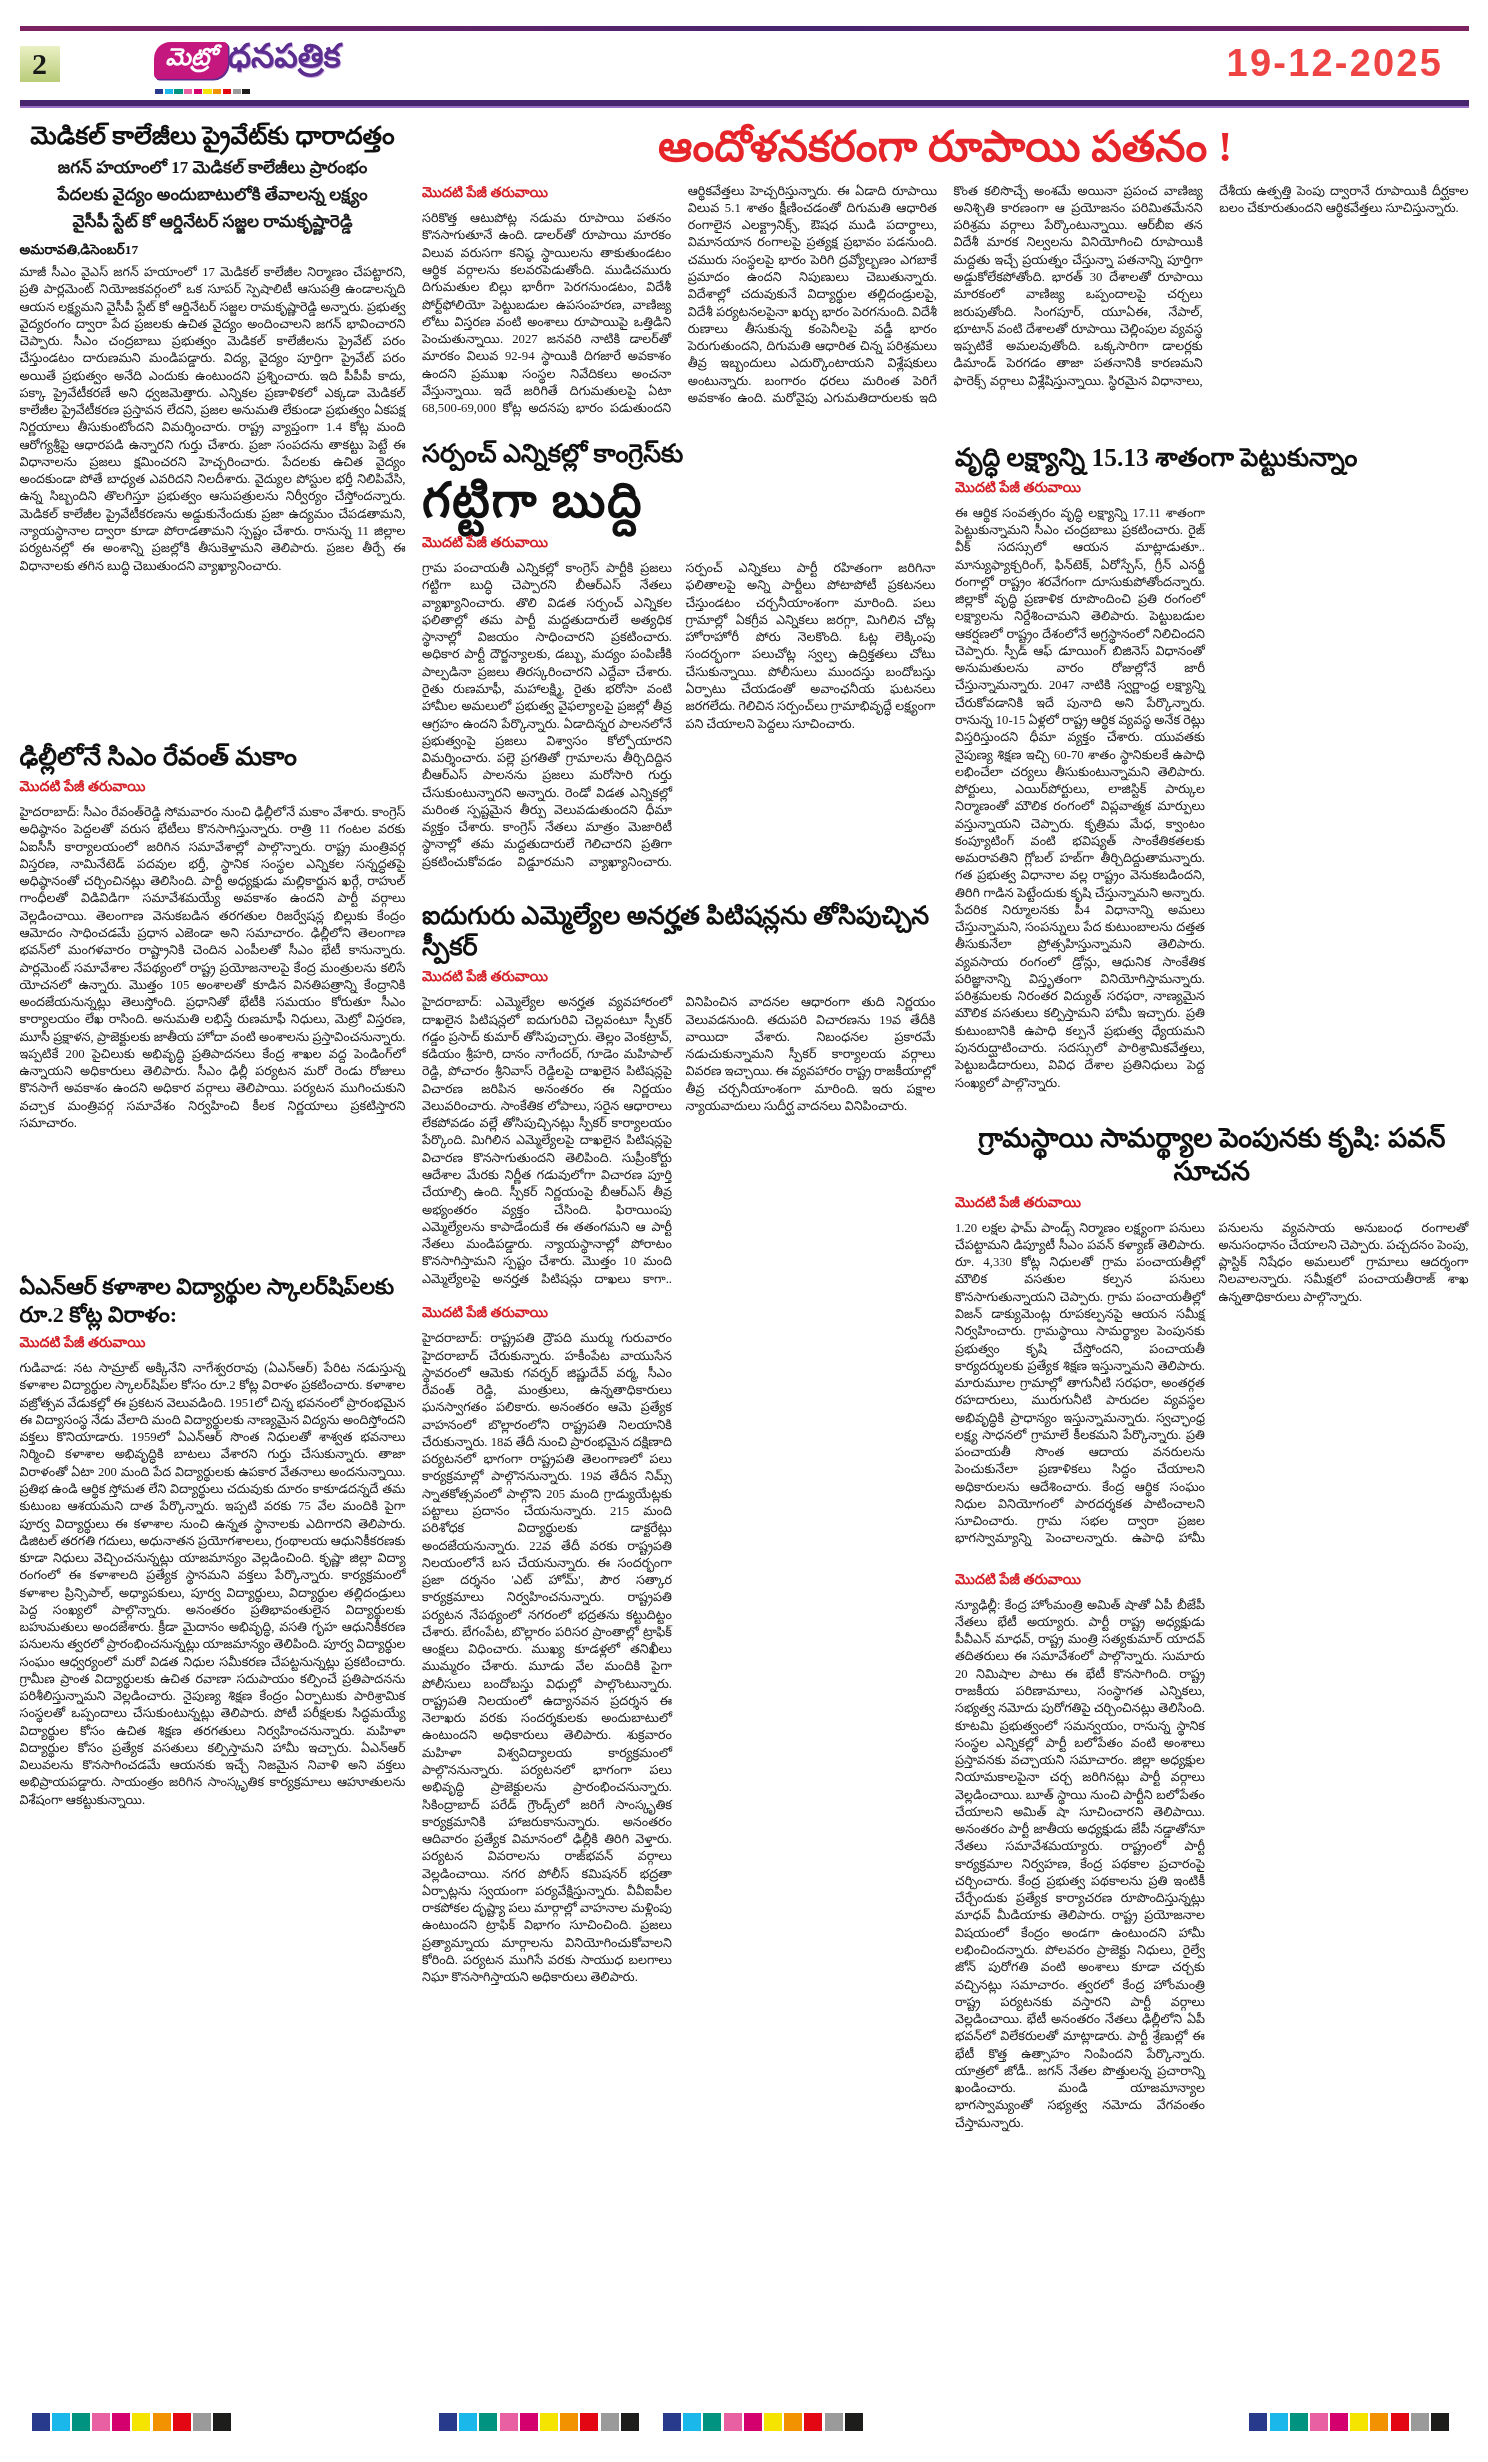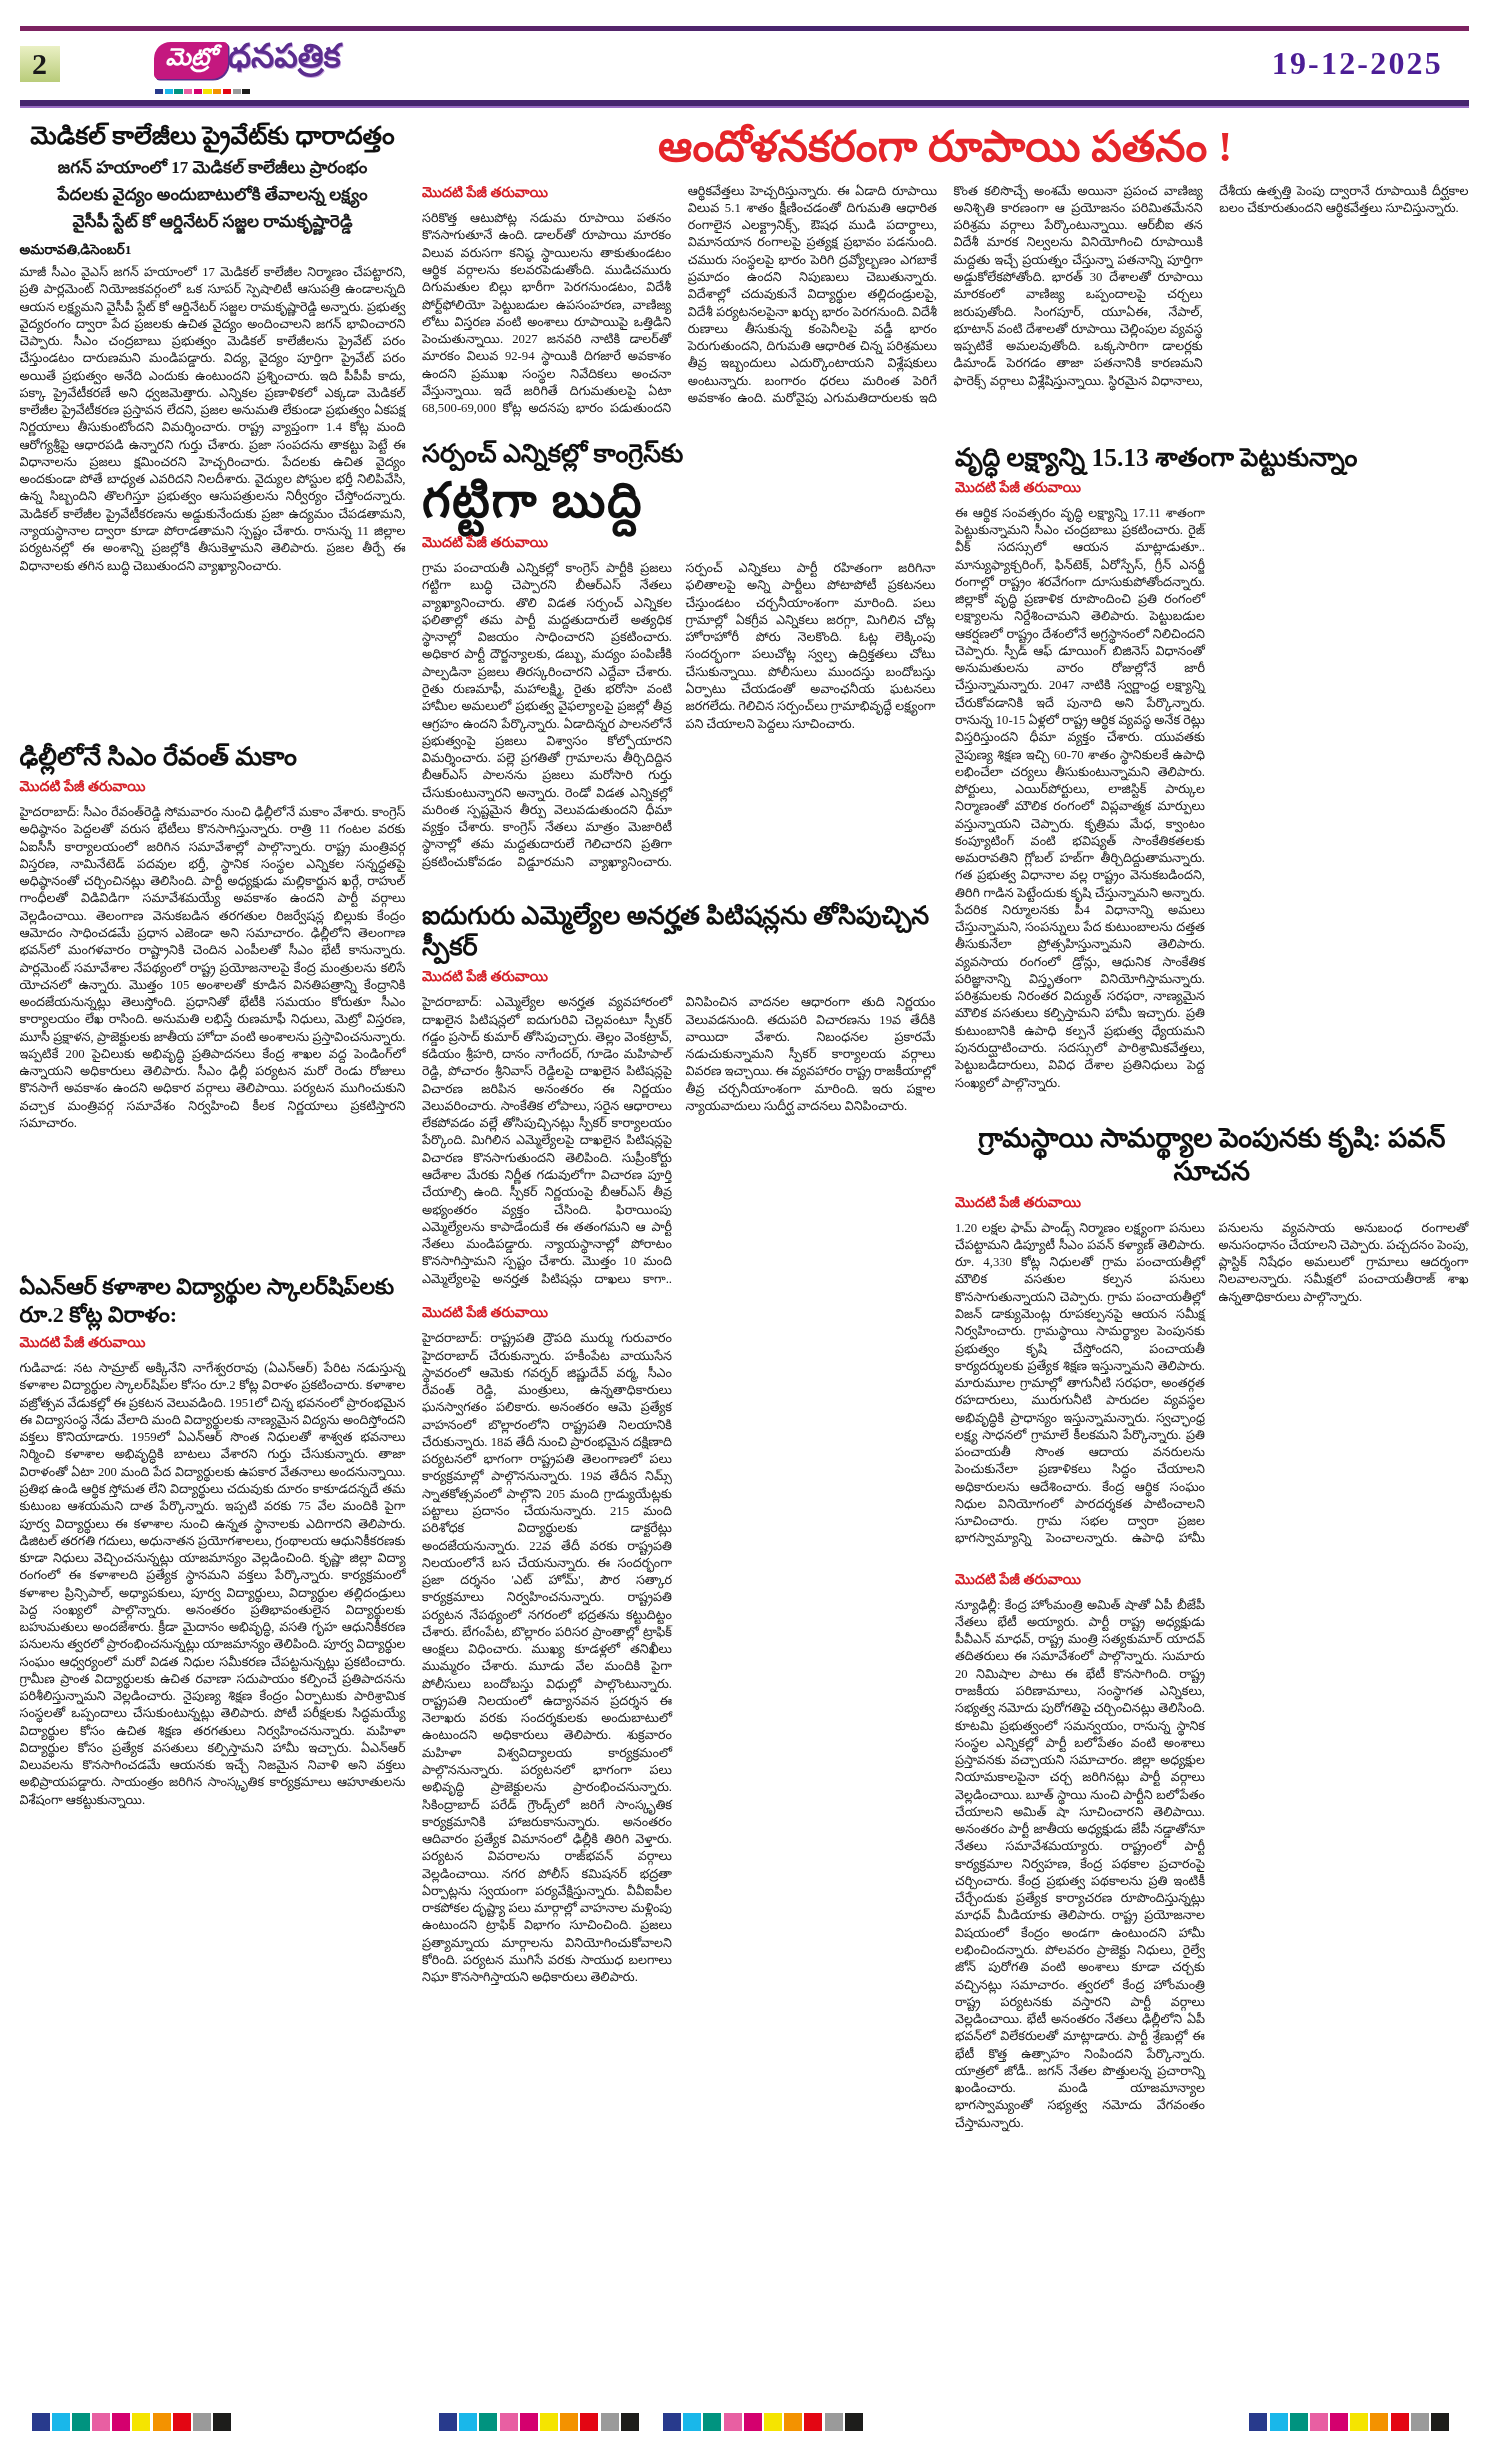--- a/index.html
+++ b/index.html
@@ -14,22 +14,22 @@
   .pagenum {
     width:40px; height:36px; display:flex; align-items:center; justify-content:center;
     background:linear-gradient(180deg,#eaf0c4,#b9cc7a); font-size:30px; font-weight:bold; color:#1a1a1a;
   }
   .masthead { margin-left:82px; position:relative; display:flex; align-items:center; padding:1.5px 12px 7.5px; }
   .m1 { font-size:24px; font-weight:bold; font-style:italic; color:#fff; background:#c4187f;
         padding:2.2px 12px; border-radius:16.5px 4.5px 16.5px 4.5px; box-shadow:1.5px 1.5px 0 #5b2d8e; }
   .m2 { font-size:33px; font-weight:bold; color:#5b2d8e; text-shadow:0.7px 0.7px 0 #caa7e0; }
   .mcolors { position:absolute; left:13.5px; bottom:-3px; display:flex; gap:1.5px; }
   .mcolors .swatch { width:8.2px; height:5.2px; }
-  .issue-date { margin-left:auto; padding-right:25.5px; font-family:Liberation Serif, serif;
-                font-size:32px; font-weight:bold; letter-spacing:2.2px; color:#4c1d95; }
+  .issue-date { margin-left:auto; padding-right:25.5px; font-family:Liberation Sans, sans-serif;
+                font-size:38px; font-weight:bold; letter-spacing:2.2px; color:#ef4444; }
   .headrule { height:6.7px; margin:1.5px 19.5px 0; background:#46256e; border-bottom:2.2px solid #9a6cc4; }
 
   
   .content { display:grid; grid-template-columns:386px 1fr; gap:16.5px; padding:12px 19.5px 0; }
   .article { margin-bottom:12px; }
   .h-med { font-size:25px; font-weight:bold; text-align:center; line-height:1.15; margin:1.5px 0 7.5px; }
   .subhead { font-size:17px; font-weight:bold; text-align:center; margin:3.7px 0; color:#1c1c1c; }
   .dateline { font-weight:bold; font-size:13.5px; margin:7.5px 0 3px; }
   .tag { color:#d42027; font-weight:bold; font-size:14.2px; margin:1.5px 0 6px; }
   .bodytext { font-size:12.7px; line-height:1.36; text-align:justify; color:#141414; }
@@ -82,21 +82,21 @@
 
   <div class="content">
 
     <div class="col-left">
 
       <section class="article">
         <h2 class="h-med">మెడికల్ కాలేజీలు ప్రైవేట్‌కు ధారాదత్తం</h2>
         <div class="subhead">జగన్ హయాంలో 17 మెడికల్ కాలేజీలు ప్రారంభం</div>
         <div class="subhead">పేదలకు వైద్యం అందుబాటులోకి తేవాలన్న లక్ష్యం</div>
         <div class="subhead">వైసీపీ స్టేట్ కో ఆర్డినేటర్ సజ్జల రామకృష్ణారెడ్డి</div>
-        <div class="dateline">అమరావతి,డిసెంబర్1</div>
+        <div class="dateline">అమరావతి,డిసెంబర్17</div>
         <div class="bodytext b-clip" style="height:465px">మాజీ సీఎం వైఎస్ జగన్ హయాంలో 17 మెడికల్ కాలేజీల నిర్మాణం చేపట్టారని, ప్రతి పార్లమెంట్ నియోజకవర్గంలో ఒక సూపర్ స్పెషాలిటీ ఆసుపత్రి ఉండాలన్నది ఆయన లక్ష్యమని వైసీపీ స్టేట్ కో ఆర్డినేటర్ సజ్జల రామకృష్ణారెడ్డి అన్నారు. ప్రభుత్వ వైద్యరంగం ద్వారా పేద ప్రజలకు ఉచిత వైద్యం అందించాలని జగన్ భావించారని చెప్పారు. సీఎం చంద్రబాబు ప్రభుత్వం మెడికల్ కాలేజీలను ప్రైవేట్ పరం చేస్తుండటం దారుణమని మండిపడ్డారు. విద్య, వైద్యం పూర్తిగా ప్రైవేట్ పరం అయితే ప్రభుత్వం అనేది ఎందుకు ఉంటుందని ప్రశ్నించారు. ఇది పీపీపీ కాదు, పక్కా ప్రైవేటీకరణే అని ధ్వజమెత్తారు. ఎన్నికల ప్రణాళికలో ఎక్కడా మెడికల్ కాలేజీల ప్రైవేటీకరణ ప్రస్తావన లేదని, ప్రజల అనుమతి లేకుండా ప్రభుత్వం ఏకపక్ష నిర్ణయాలు తీసుకుంటోందని విమర్శించారు. రాష్ట్ర వ్యాప్తంగా 1.4 కోట్ల మంది ఆరోగ్యశ్రీపై ఆధారపడి ఉన్నారని గుర్తు చేశారు. ప్రజా సంపదను తాకట్టు పెట్టే ఈ విధానాలను ప్రజలు క్షమించరని హెచ్చరించారు. పేదలకు ఉచిత వైద్యం అందకుండా పోతే బాధ్యత ఎవరిదని నిలదీశారు. వైద్యుల పోస్టుల భర్తీ నిలిపివేసి, ఉన్న సిబ్బందిని తొలగిస్తూ ప్రభుత్వం ఆసుపత్రులను నిర్వీర్యం చేస్తోందన్నారు. మెడికల్ కాలేజీల ప్రైవేటీకరణను అడ్డుకునేందుకు ప్రజా ఉద్యమం చేపడతామని, న్యాయస్థానాల ద్వారా కూడా పోరాడతామని స్పష్టం చేశారు. రానున్న 11 జిల్లాల పర్యటనల్లో ఈ అంశాన్ని ప్రజల్లోకి తీసుకెళ్తామని తెలిపారు. ప్రజల తీర్పే ఈ విధానాలకు తగిన బుద్ధి చెబుతుందని వ్యాఖ్యానించారు.</div>
       </section>
 
       <section class="article">
         <h2 class="h2l">ఢిల్లీలోనే సిఎం రేవంత్ మకాం</h2>
         <div class="tag">మొదటి పేజీ తరువాయి</div>
         <div class="bodytext b-clip" style="height:457px">హైదరాబాద్: సీఎం రేవంత్‌రెడ్డి సోమవారం నుంచి ఢిల్లీలోనే మకాం వేశారు. కాంగ్రెస్ అధిష్ఠానం పెద్దలతో వరుస భేటీలు కొనసాగిస్తున్నారు. రాత్రి 11 గంటల వరకు ఏఐసీసీ కార్యాలయంలో జరిగిన సమావేశాల్లో పాల్గొన్నారు. రాష్ట్ర మంత్రివర్గ విస్తరణ, నామినేటెడ్ పదవుల భర్తీ, స్థానిక సంస్థల ఎన్నికల సన్నద్ధతపై అధిష్ఠానంతో చర్చించినట్లు తెలిసింది. పార్టీ అధ్యక్షుడు మల్లికార్జున ఖర్గే, రాహుల్ గాంధీలతో విడివిడిగా సమావేశమయ్యే అవకాశం ఉందని పార్టీ వర్గాలు వెల్లడించాయి. తెలంగాణ వెనుకబడిన తరగతుల రిజర్వేషన్ల బిల్లుకు కేంద్రం ఆమోదం సాధించడమే ప్రధాన ఎజెండా అని సమాచారం. ఢిల్లీలోని తెలంగాణ భవన్‌లో మంగళవారం రాష్ట్రానికి చెందిన ఎంపీలతో సీఎం భేటీ కానున్నారు. పార్లమెంట్ సమావేశాల నేపథ్యంలో రాష్ట్ర ప్రయోజనాలపై కేంద్ర మంత్రులను కలిసే యోచనలో ఉన్నారు. మొత్తం 105 అంశాలతో కూడిన వినతిపత్రాన్ని కేంద్రానికి అందజేయనున్నట్లు తెలుస్తోంది. ప్రధానితో భేటీకి సమయం కోరుతూ సీఎం కార్యాలయం లేఖ రాసింది. అనుమతి లభిస్తే రుణమాఫీ నిధులు, మెట్రో విస్తరణ, మూసీ ప్రక్షాళన, ప్రాజెక్టులకు జాతీయ హోదా వంటి అంశాలను ప్రస్తావించనున్నారు. ఇప్పటికే 200 పైచిలుకు అభివృద్ధి ప్రతిపాదనలు కేంద్ర శాఖల వద్ద పెండింగ్‌లో ఉన్నాయని అధికారులు తెలిపారు. సీఎం ఢిల్లీ పర్యటన మరో రెండు రోజులు కొనసాగే అవకాశం ఉందని అధికార వర్గాలు తెలిపాయి. పర్యటన ముగించుకుని వచ్చాక మంత్రివర్గ సమావేశం నిర్వహించి కీలక నిర్ణయాలు ప్రకటిస్తారని సమాచారం.</div>
       </section>
 
       <section class="article">

